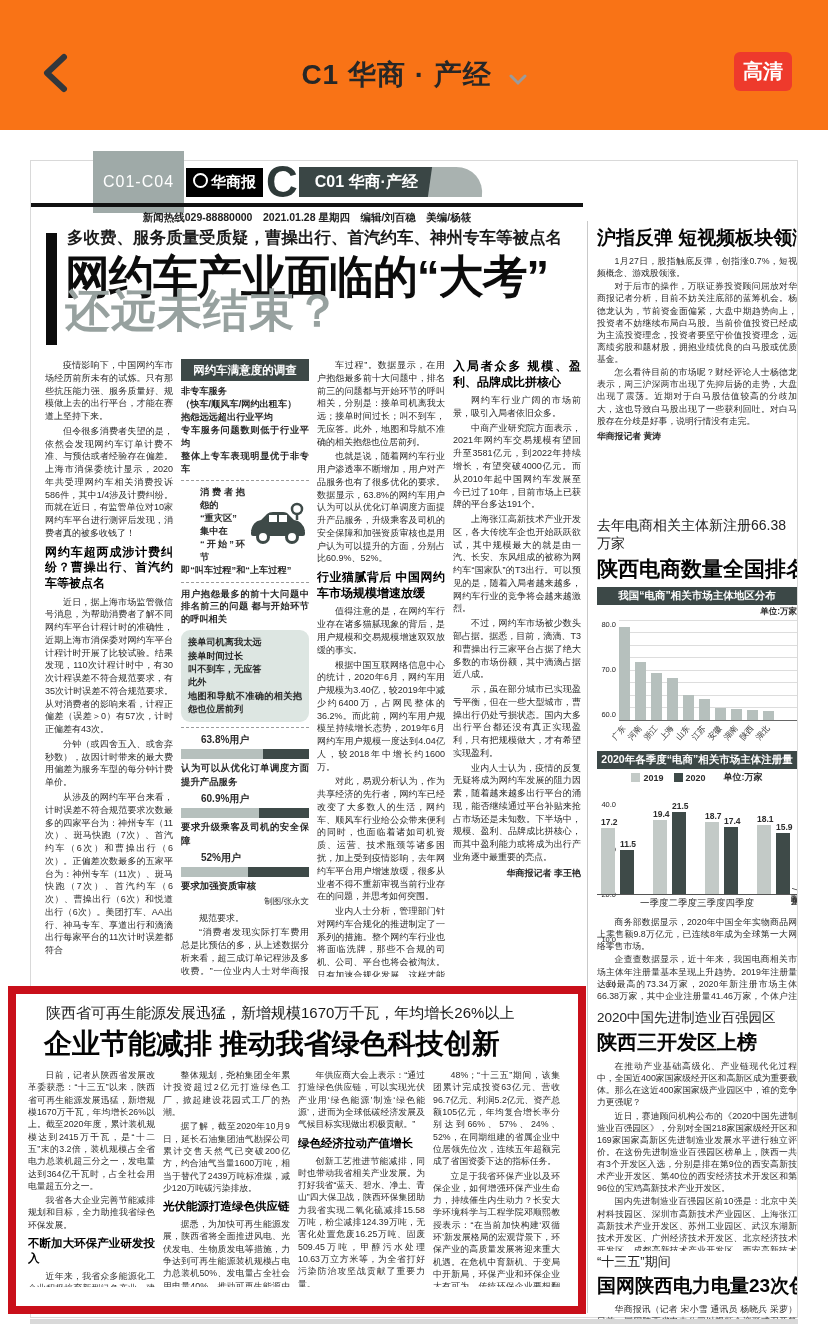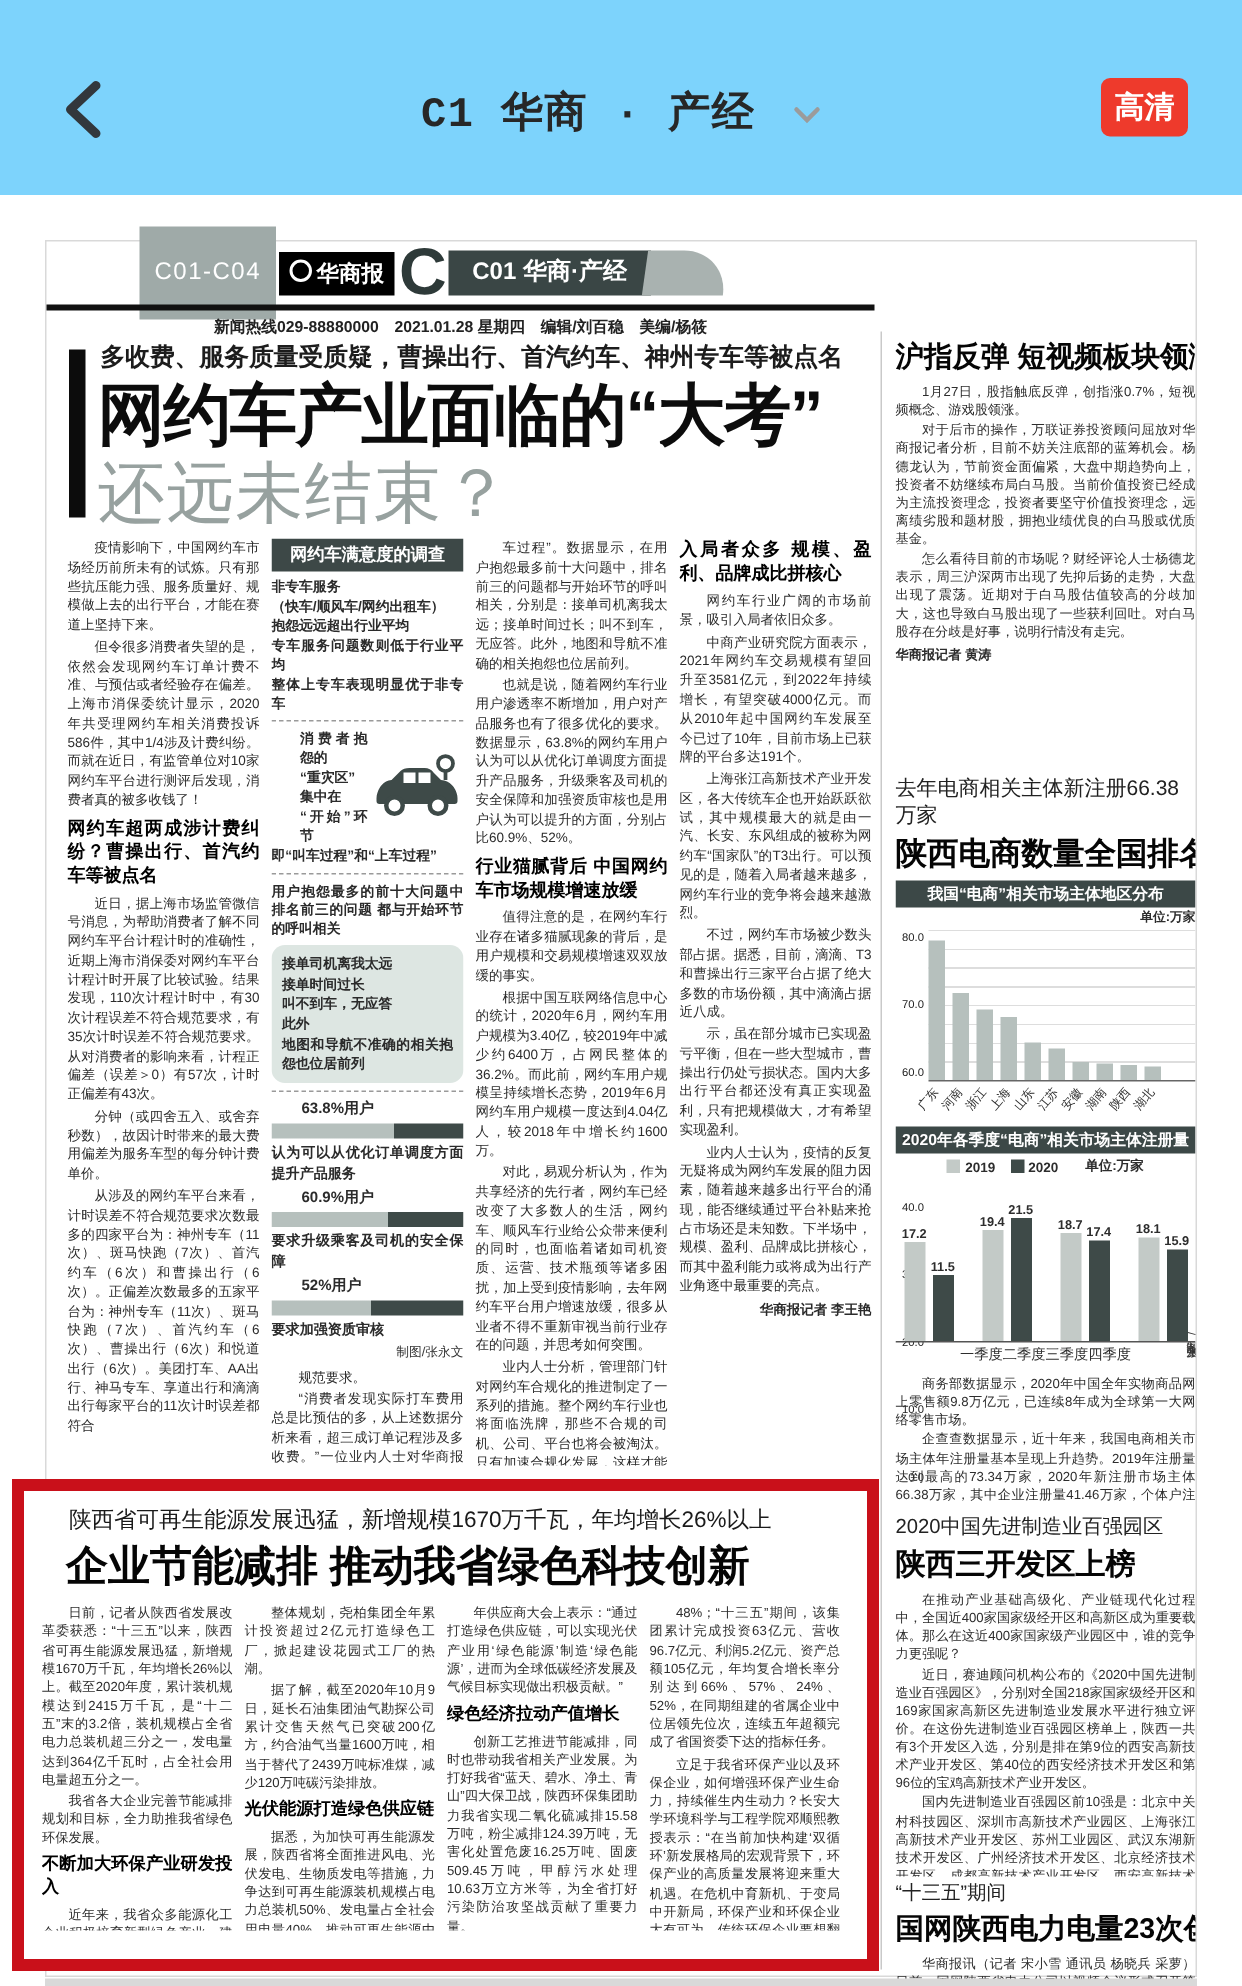--- a/index.html
+++ b/index.html
@@ -1,19 +1,19 @@
 <!DOCTYPE html>
 <html><head>
 <meta charset="utf-8">
 <style>
   html,body{margin:0;padding:0;}
   body{width:828px;height:1324px;position:relative;background:#fff;
        font-family:"Liberation Sans","DejaVu Sans",sans-serif;color:#2d2d2d;overflow:hidden;}
   
-  .appbar{position:absolute;left:0;top:0;width:828px;height:130px;background:#7dd3fc;font-family:Liberation Mono, monospace;}
+  .appbar{position:absolute;left:0;top:0;width:828px;height:130px;background:#f97316;}
   .back{position:absolute;left:38px;top:52px;width:34px;height:42px;cursor:pointer;}
   .title{position:absolute;left:0;top:56px;width:828px;text-align:center;
          font-size:28px;font-weight:600;color:#272727;letter-spacing:1px;}
   .title .chev{display:inline-block;margin-left:8px;vertical-align:middle;}
   .hd{position:absolute;right:36px;top:52px;background:#ee3a2c;color:#fff;border:none;
       font-size:20px;font-weight:600;padding:6px 9px;border-radius:6px;font-family:inherit;}
   
   .page{position:absolute;left:30px;top:160px;width:768px;height:1158px;background:#fff;
         border:1px solid #d9d9d9;box-sizing:border-box;}
   .bottomstrip{position:absolute;left:30px;top:1319px;width:768px;height:5px;background:#d9d9d9;}
@@ -30,21 +30,21 @@
   .mast .cap{width:54px;height:30px;background:#a9b2b0;border-top-right-radius:30px;
               transform:skewX(-8deg);margin-left:-4px;}
   .rule{position:absolute;left:0;top:42px;width:552px;height:4px;background:#111;}
   .infoline{position:absolute;left:0;top:50px;width:552px;text-align:center;font-size:10.5px;
               color:#222;font-weight:600;}
   
   .accent{position:absolute;left:15px;top:72px;width:11px;height:112px;background:#0c0c0c;}
   .kicker{position:absolute;left:36px;top:66px;font-size:16.5px;font-weight:600;color:#1c1c1c;}
   .h1a{position:absolute;left:34px;top:86px;font-size:45px;font-weight:900;color:#0c0c0c;
        letter-spacing:-1px;white-space:nowrap;}
-  .h1b{position:absolute;left:34px;top:138px;font-size:45px;font-weight:400;color:#97a19f;
+  .h1b{position:absolute;left:34px;top:120px;font-size:45px;font-weight:700;color:#97a19f;
        letter-spacing:1px;}
   
   .cols{position:absolute;left:14px;top:198px;width:536px;height:618px;display:flex;gap:8px;}
   .col{width:128px;height:100%;overflow:hidden;font-size:9px;line-height:1.42;text-align:justify;color:#2b2b2b;}
   .para{margin:0 0 2px;text-indent:2em;}
   .subhead{font-size:12px;font-weight:800;color:#000;text-indent:0;margin:5px 0 4px;line-height:1.3;}
   .byline{text-align:right;font-weight:700;margin-top:3px;text-indent:0;}
   
   .info{width:128px;margin-bottom:5px;}
   .info .hdr{background:#3d4847;color:#fff;font-size:11.5px;font-weight:700;text-align:center;
@@ -80,21 +80,21 @@
   .bars1 .b{width:11px;background:#b6c0bd;}
   .cats1{margin-left:22px;display:flex;gap:5px;height:24px;}
   .cats1 span{width:11px;font-size:8px;transform:rotate(-50deg) translate(-6px,2px);
          white-space:nowrap;display:inline-block;}
   .legend{display:flex;align-items:center;gap:10px;justify-content:center;font-size:9px;font-weight:700;margin:2px 0;}
   .legend .sw{display:inline-block;width:9px;height:9px;margin-right:3px;vertical-align:-1px;}
   .legend .u2{margin-left:8px;font-weight:700;}
   .plot2{position:relative;display:flex;justify-content:space-between;align-items:flex-end;height:108px;
          border-bottom:1px solid #555;padding:0 4px;}
   .grp{display:flex;align-items:flex-end;gap:2px;}
-  .bcol{display:flex;flex-direction:column;align-items:center;width:17px;}
+  .bcol{display:flex;flex-direction:column;width:17px;}
   .bcol .v{font-size:8.5px;font-weight:700;margin-bottom:1px;white-space:nowrap;}
   .bcol .bar{width:14px;}
   .cats2{display:flex;justify-content:center;padding:0 8px;font-size:9.5px;font-weight:400;margin-top:2px;}
   .vcredit{position:absolute;right:-2px;bottom:4px;writing-mode:vertical-rl;font-size:8px;color:#333;}
   
   .redbox{position:absolute;left:8px;top:986px;width:578px;height:328px;border:8px solid #c9101a;
           background:#fff;box-sizing:border-box;z-index:5;padding:8px 12px 6px;}
   .rb-kicker{font-size:15px;color:#1a1a1a;margin:2px 0 2px;text-align:left;padding-left:18px;}
   .rb-head{font-size:28px;font-weight:900;color:#050505;margin:0 0 6px;padding-left:16px;letter-spacing:0px;white-space:nowrap;}
   .rb-cols{display:flex;gap:8px;height:218px;overflow:hidden;}

